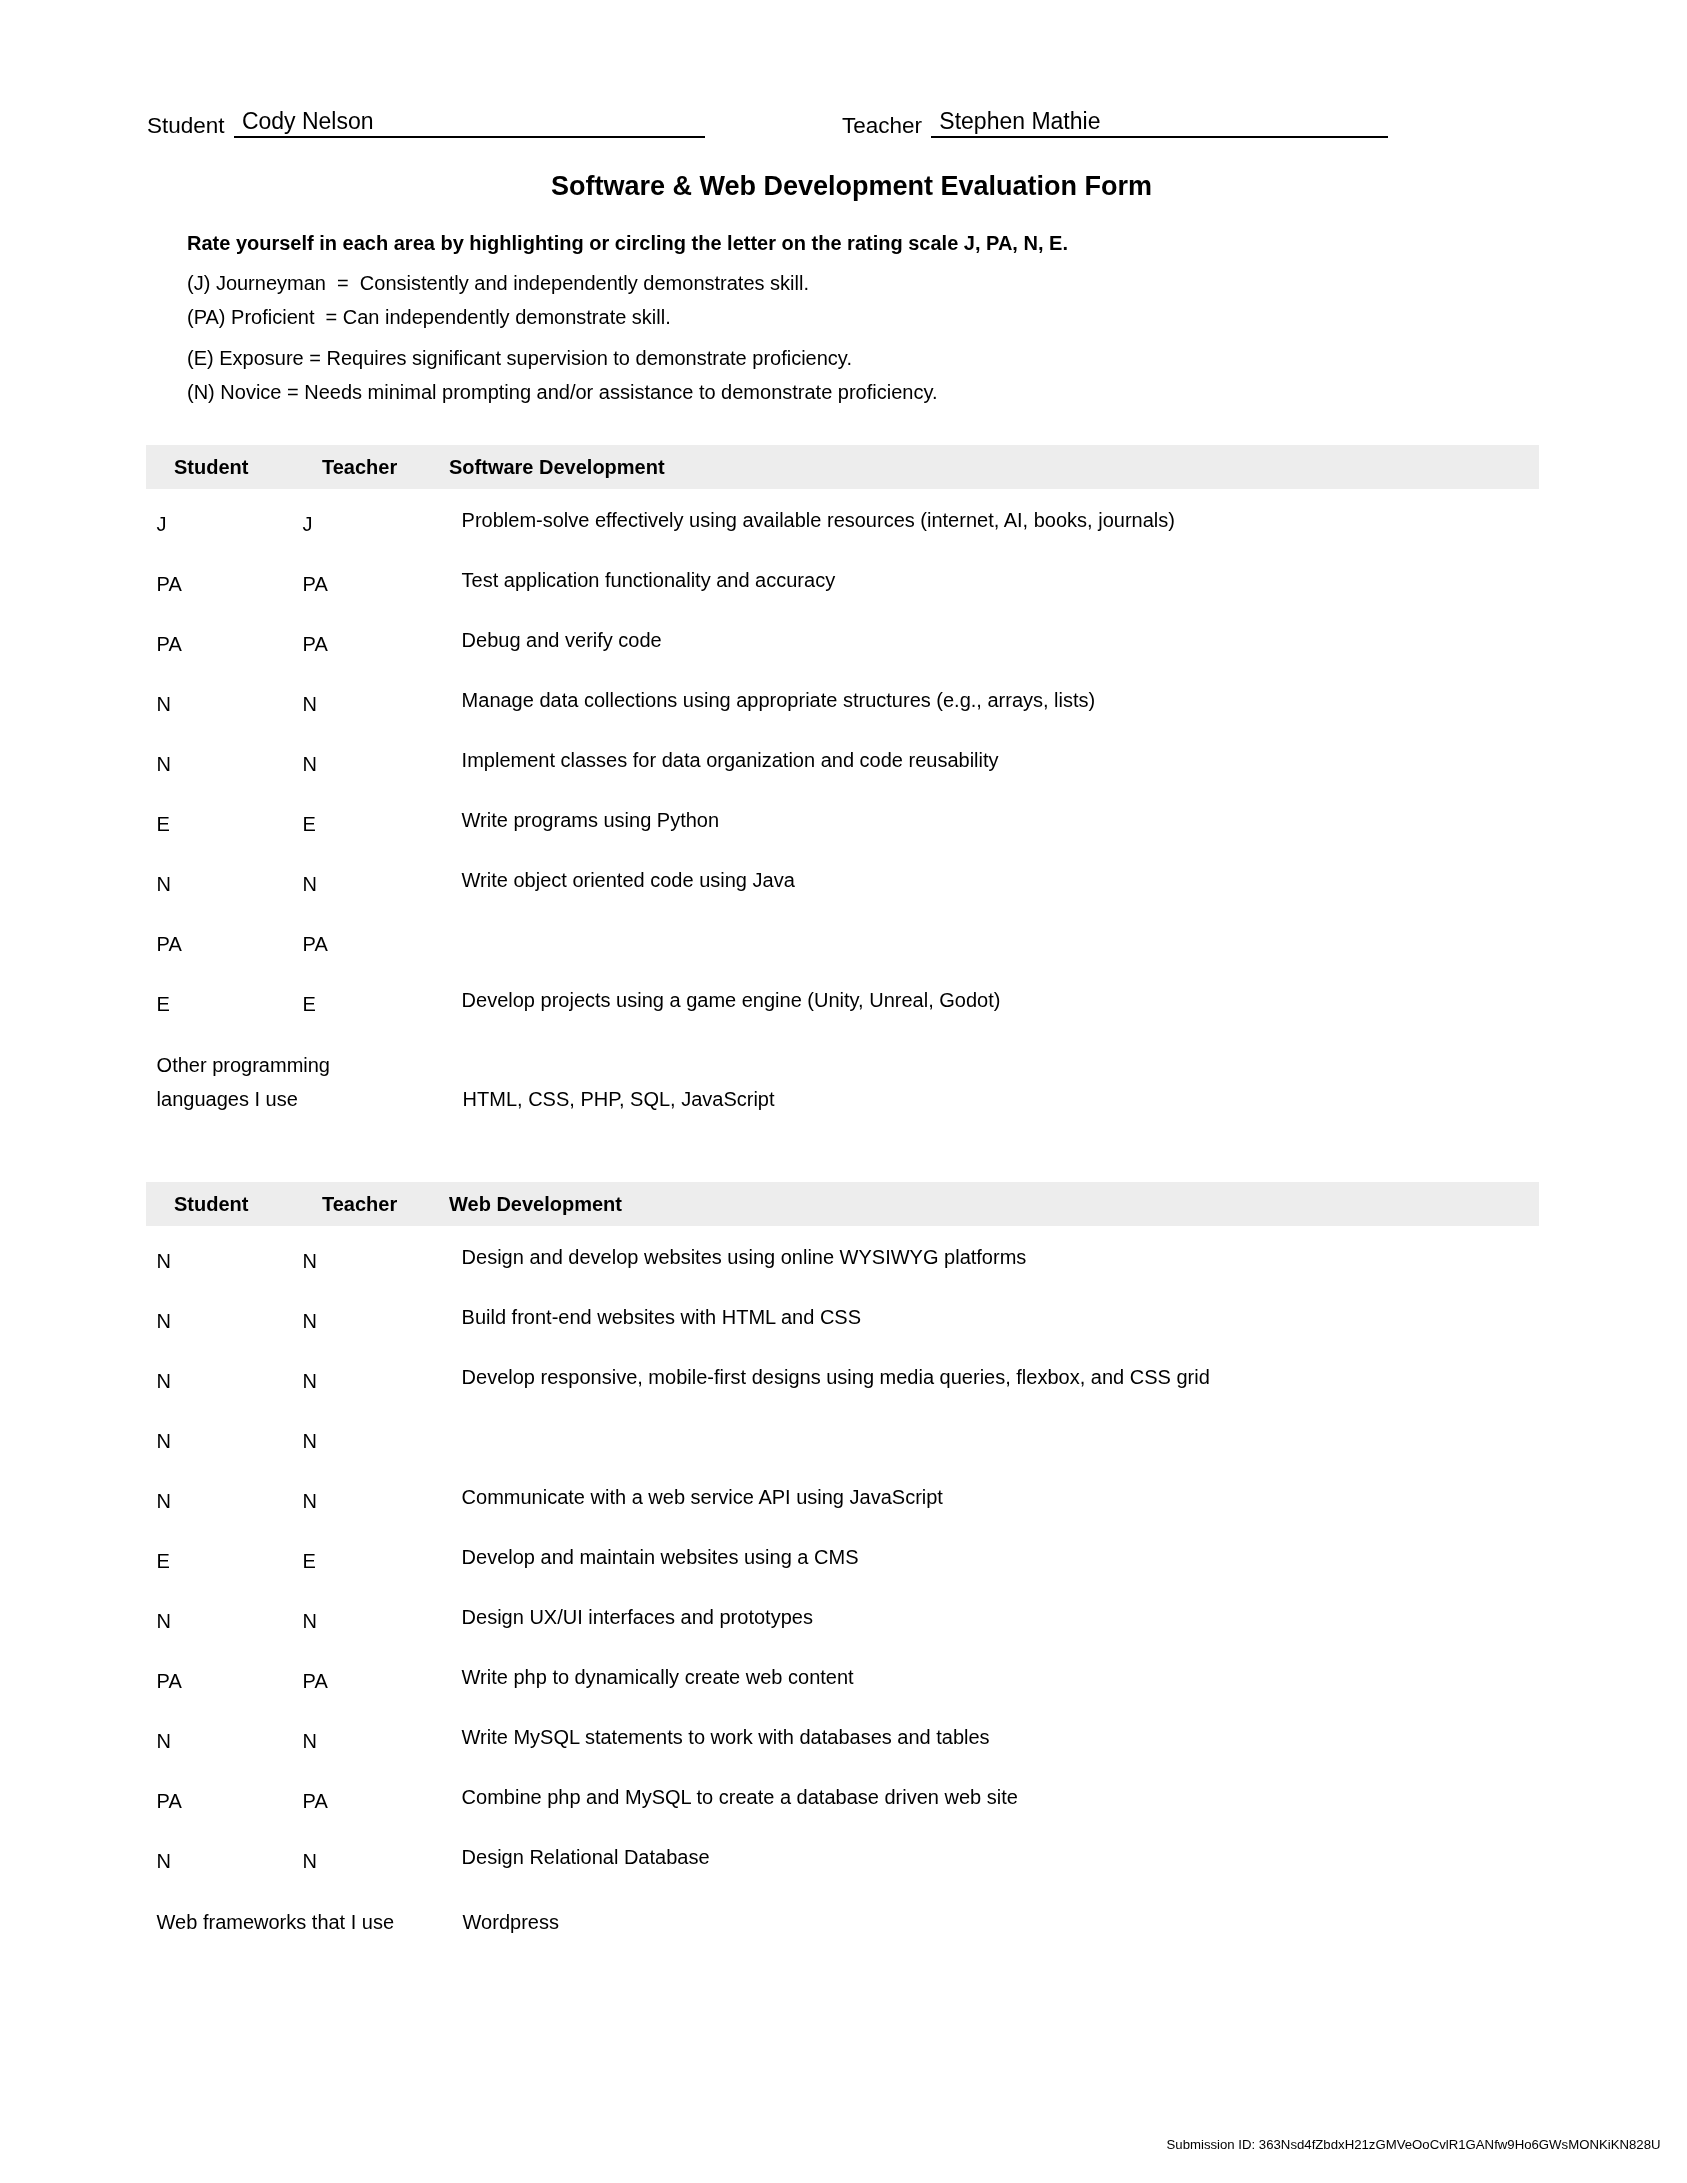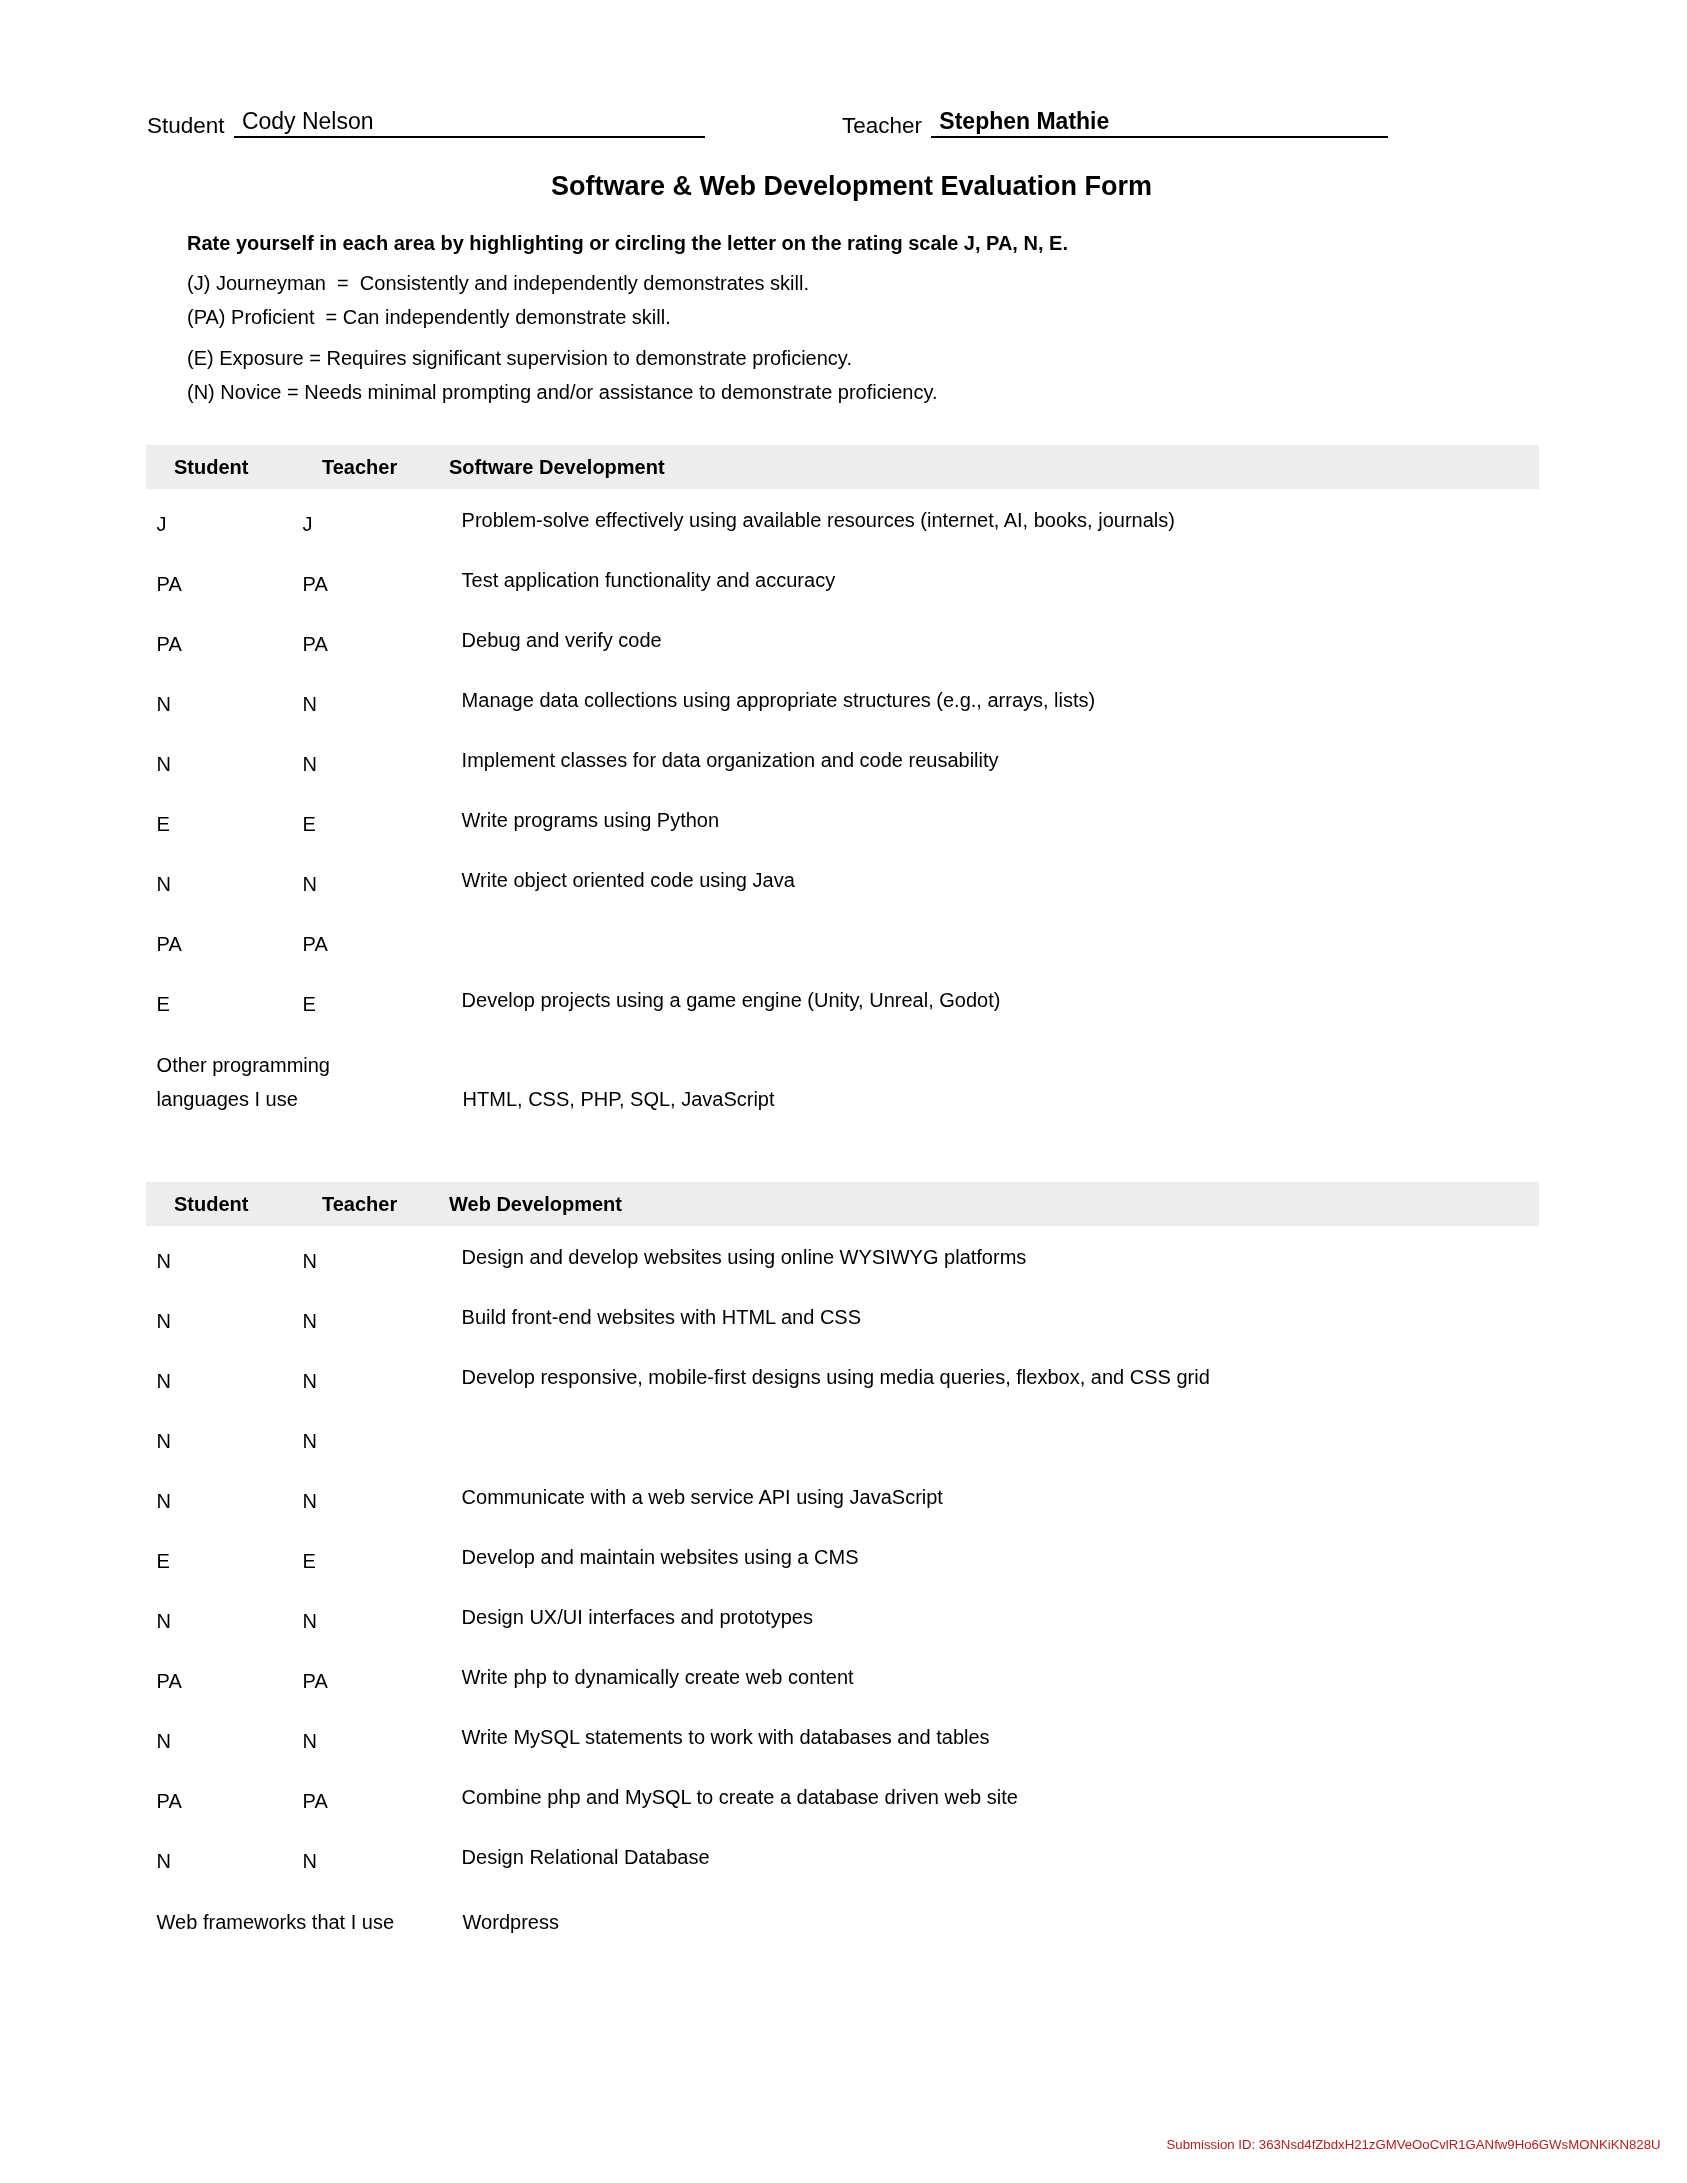--- a/index.html
+++ b/index.html
@@ -20,21 +20,21 @@
   .field-label { font-size: 22.5px; line-height: 1; }
   .field-line {
     display: inline-block;
     border-bottom: 2.6px solid #000;
     margin-left: 9.3px;
     padding: 0 0 2.6px 8px;
     font-size: 23px; line-height: 1;
     white-space: nowrap;
   }
   .student-field .field-line { width: 471px; }
-  .teacher-field .field-line { width: 457px; font-weight: bold; }
+  .teacher-field .field-line { width: 457px; }
 
   
   .title {
     position: absolute; top: 163px; left: 0; width: 100%;
     text-align: center;
     font-size: 27px; font-weight: bold;
     margin: 8px;
   }
 
   
@@ -74,21 +74,21 @@
     font-size: 20px;
   }
   .other-label { width: 251px; line-height: 34px; }
   .other-value { line-height: 34px; }
 
   
   .footer {
     position: absolute;
     top: 2137px; right: 26.5px;
     font-size: 13.2px;
-    color: #b91c1c;
+    color: #000000;
   }
 </style>
 </head>
 <body>
 
 <div class="field student-field">
   <span class="field-label">Student</span>
   <span class="field-line">
     <span>Cody Nelson</span>
   </span>

